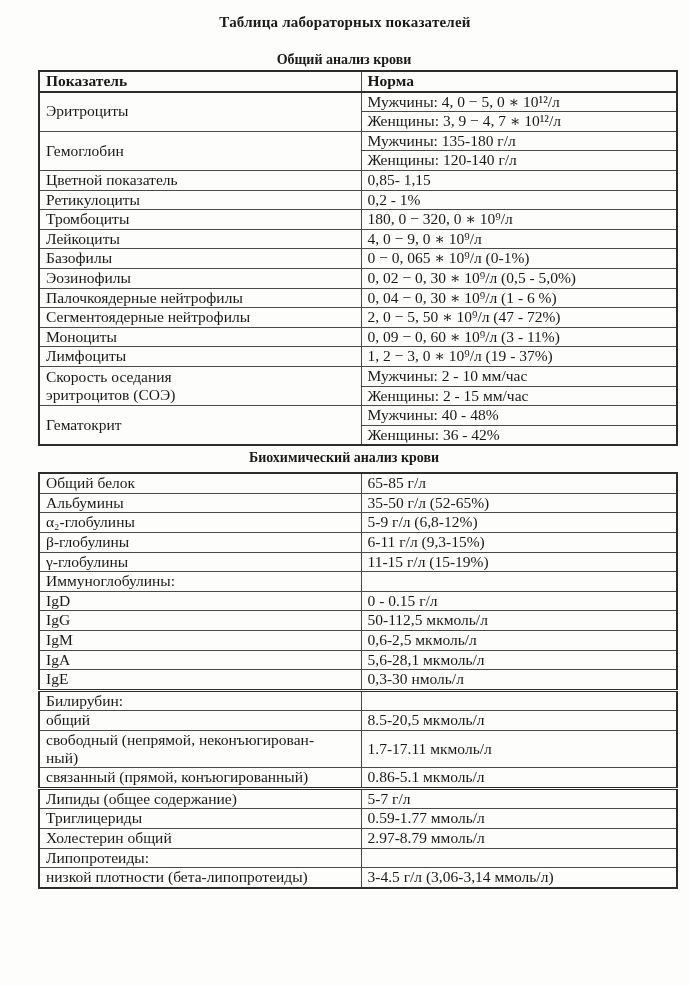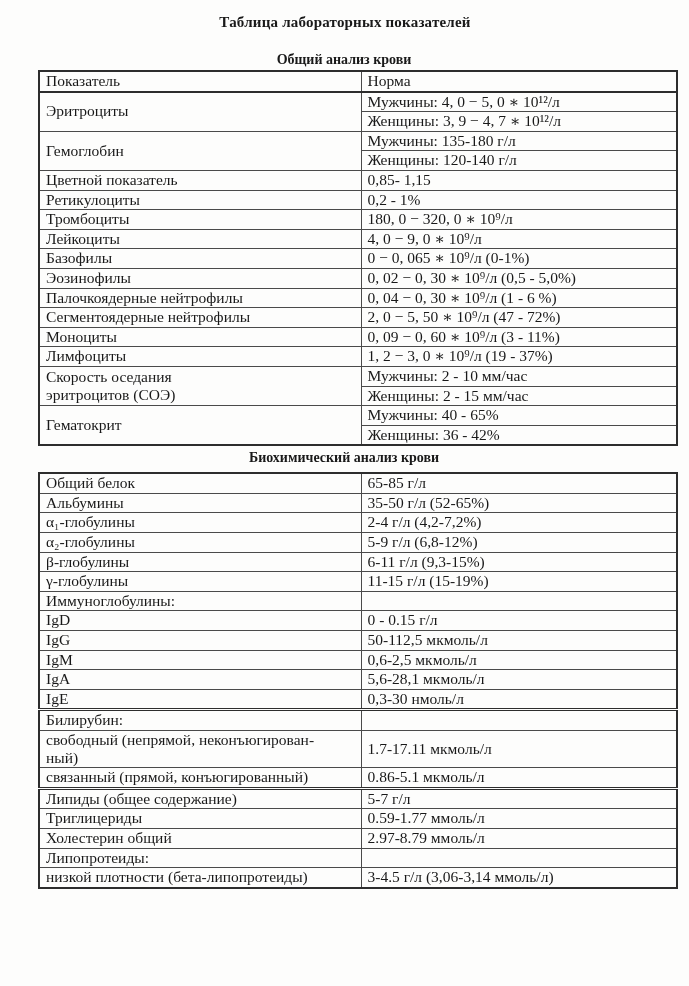--- a/index.html
+++ b/index.html
@@ -26,21 +26,21 @@
     border: 2px solid #2d2d2d;
   }
   col.c1 { width: 322px; }
   th, td {
     border: 1px solid #4a4a4a;
     font-size: 15.5px; line-height: 17.6px;
     padding: 0 4px 1px 6px;
     vertical-align: middle; text-align: left;
     overflow: hidden;
   }
-  th { font-weight: normal; border-bottom: 2.5px solid #2d2d2d; }
+  th { font-weight: bold; border-bottom: 2.5px solid #2d2d2d; }
   td.label { white-space: pre-line; }
   td.spread { text-align: justify; text-align-last: justify; }
   td.value { }
   tr.sec td { border-top: 3px double #2d2d2d; margin-left: 26px; }
 </style>
 </head>
 <body>
 
 <div class="page">
 
@@ -117,21 +117,21 @@
         <tr>
           <td class="label" rowspan="2">Скорость оседания
 эритроцитов (СОЭ)</td>
           <td class="value">Мужчины: 2 - 10 мм/час</td>
         </tr>
         <tr>
           <td class="value">Женщины: 2 - 15 мм/час</td>
         </tr>
         <tr>
           <td class="label" rowspan="2">Гематокрит</td>
-          <td class="value">Мужчины: 40 - 65%</td>
+          <td class="value">Мужчины: 40 - 48%</td>
         </tr>
         <tr>
           <td class="value">Женщины: 36 - 42%</td>
         </tr>
       </tbody>
   </table>
 
   <h2 class="tbl-caption second">Биохимический анализ крови</h2>
 
   <table>
@@ -142,24 +142,20 @@
     <tbody>
         <tr>
           <td class="label" rowspan="1">Общий белок</td>
           <td class="value">65-85 г/л</td>
         </tr>
         <tr>
           <td class="label" rowspan="1">Альбумины</td>
           <td class="value">35-50 г/л (52-65%)</td>
         </tr>
         <tr>
-          <td class="label" rowspan="1">α₁-глобулины</td>
-          <td class="value">2-4 г/л (4,2-7,2%)</td>
-        </tr>
-        <tr>
           <td class="label" rowspan="1">α₂-глобулины</td>
           <td class="value">5-9 г/л (6,8-12%)</td>
         </tr>
         <tr>
           <td class="label" rowspan="1">β-глобулины</td>
           <td class="value">6-11 г/л (9,3-15%)</td>
         </tr>
         <tr>
           <td class="label" rowspan="1">γ-глобулины</td>
           <td class="value">11-15 г/л (15-19%)</td>
@@ -186,20 +182,24 @@
         </tr>
         <tr>
           <td class="label" rowspan="1">IgE</td>
           <td class="value">0,3-30 нмоль/л</td>
         </tr>
         <tr class="sec">
           <td class="label" rowspan="1">Билирубин:</td>
           <td class="value">&nbsp;</td>
         </tr>
         <tr>
+          <td class="label" rowspan="1">общий</td>
+          <td class="value">8.5-20,5 мкмоль/л</td>
+        </tr>
+        <tr>
           <td class="label" rowspan="1">свободный (непрямой, неконъюгирован-
 ный)</td>
           <td class="value">1.7-17.11 мкмоль/л</td>
         </tr>
         <tr>
           <td class="label" rowspan="1">связанный (прямой, конъюгированный)</td>
           <td class="value">0.86-5.1 мкмоль/л</td>
         </tr>
         <tr class="sec">
           <td class="label" rowspan="1">Липиды (общее содержание)</td>

